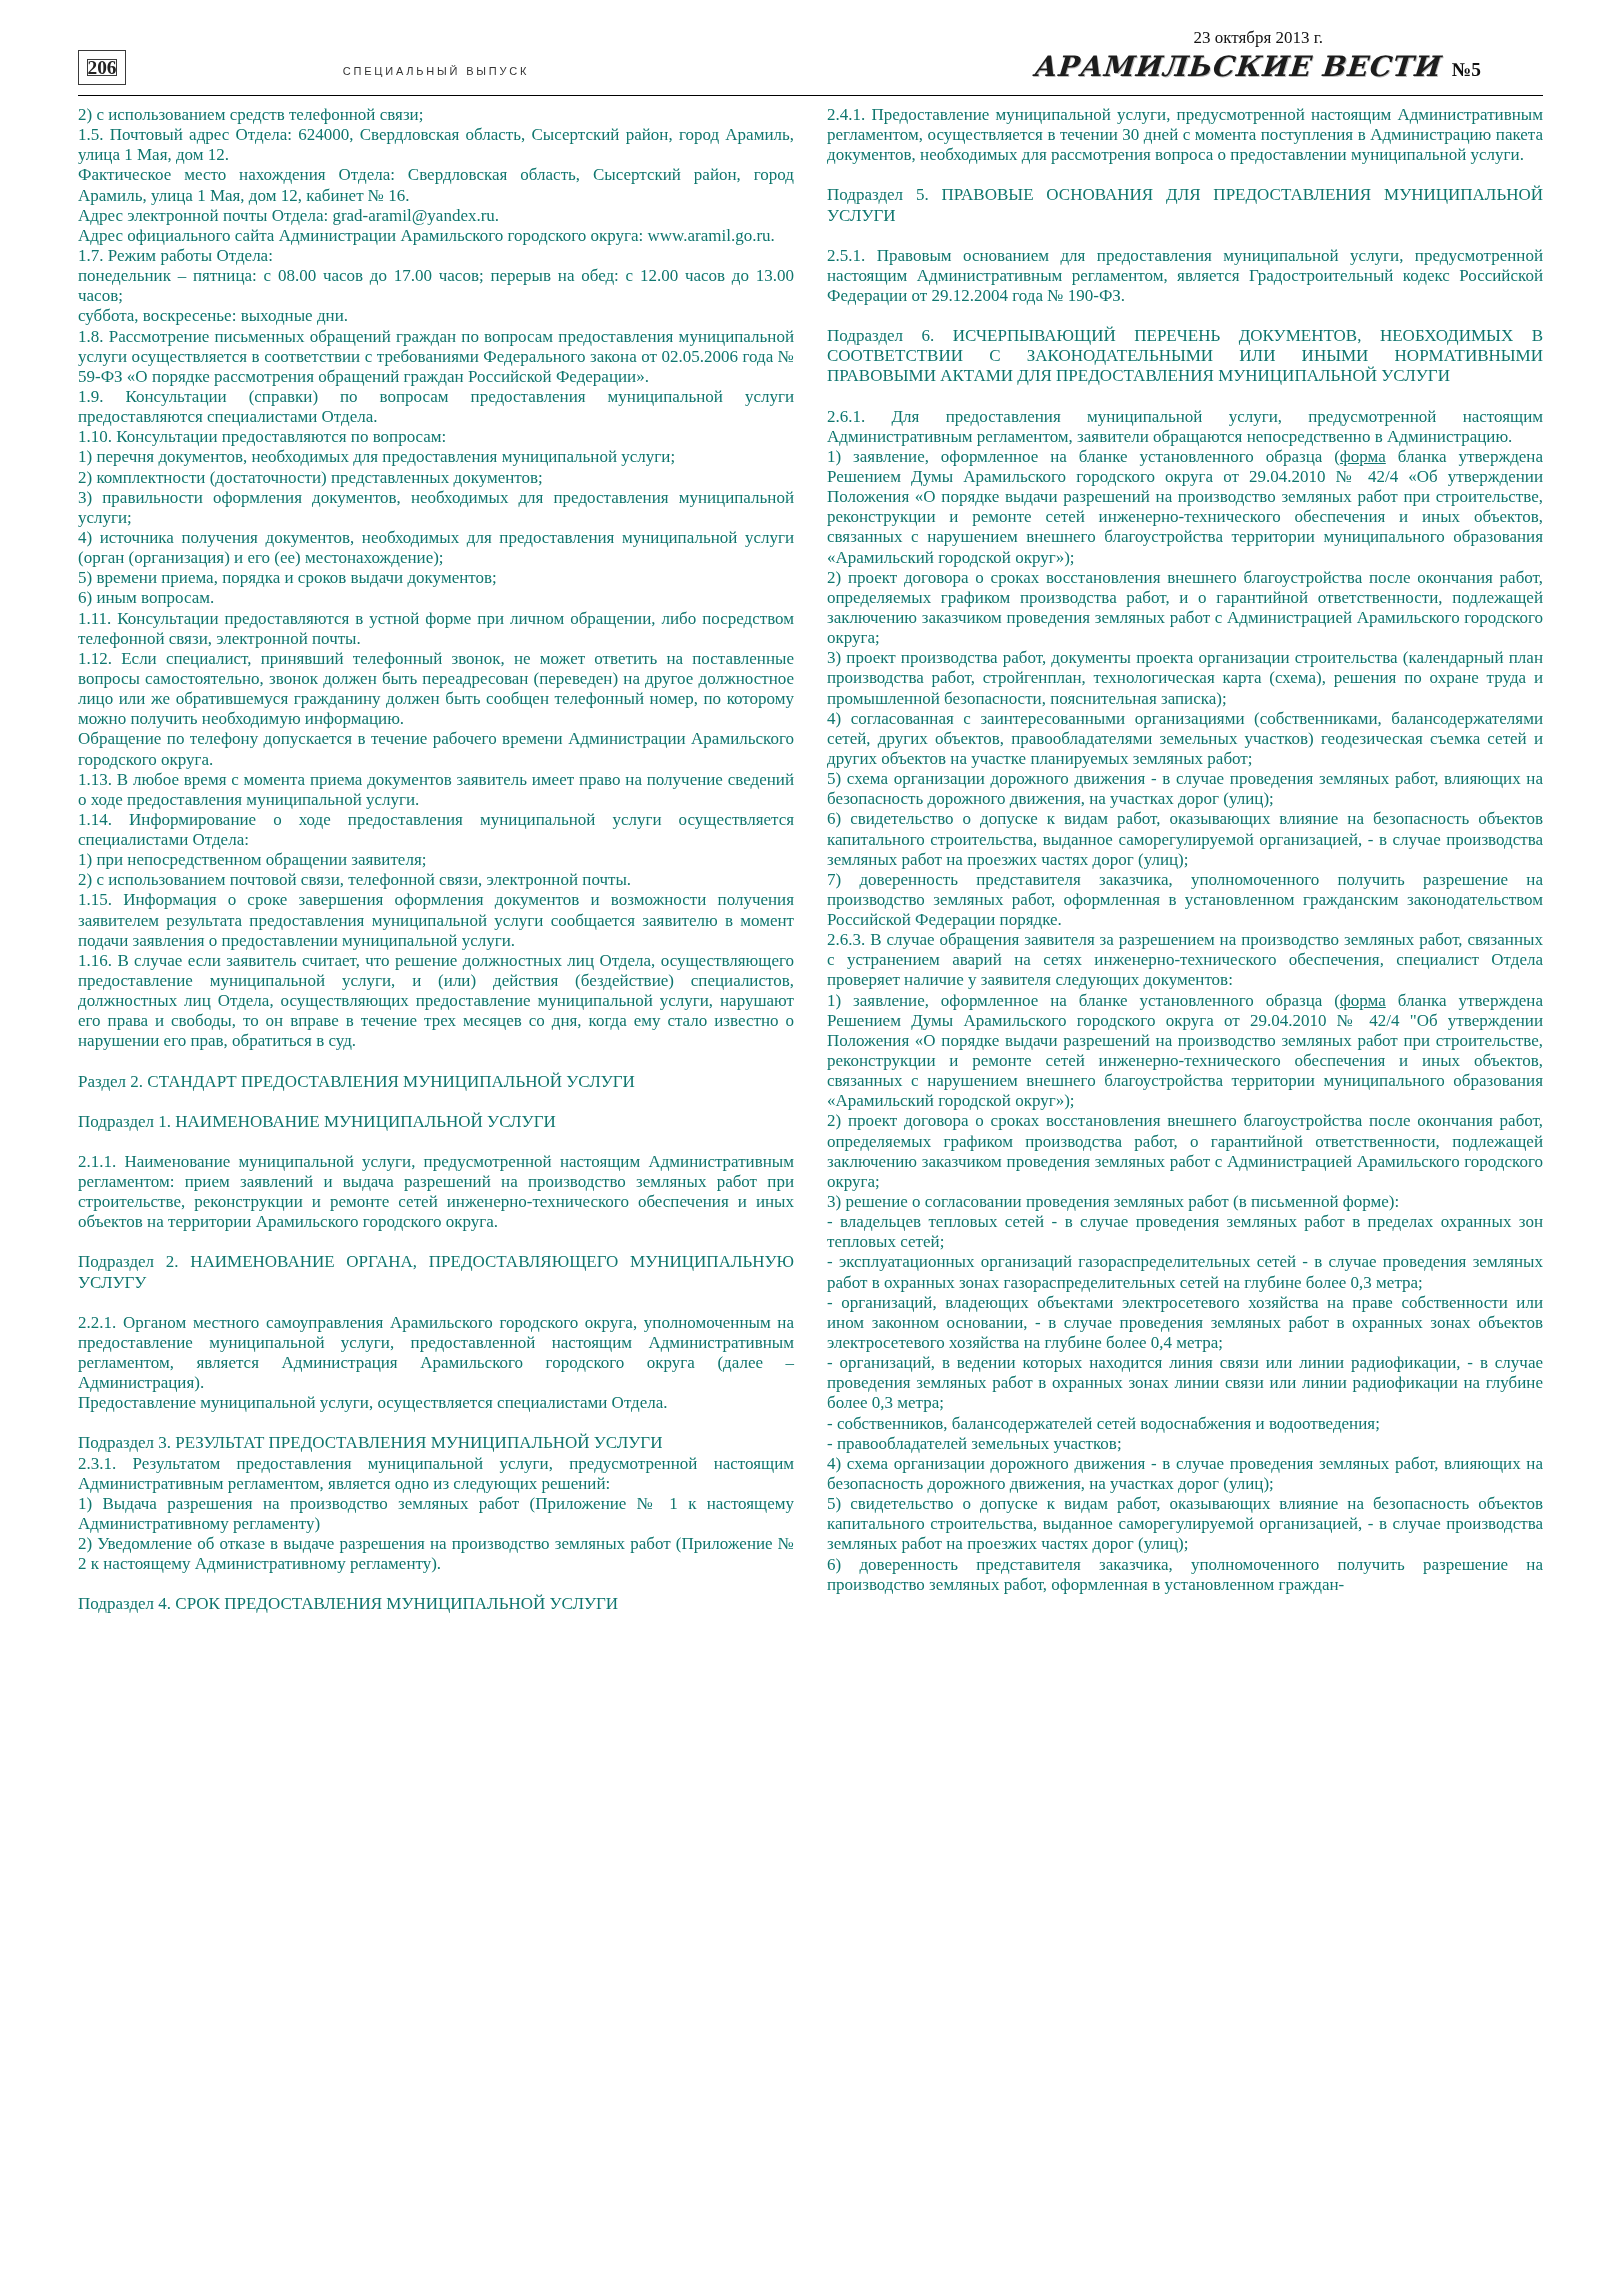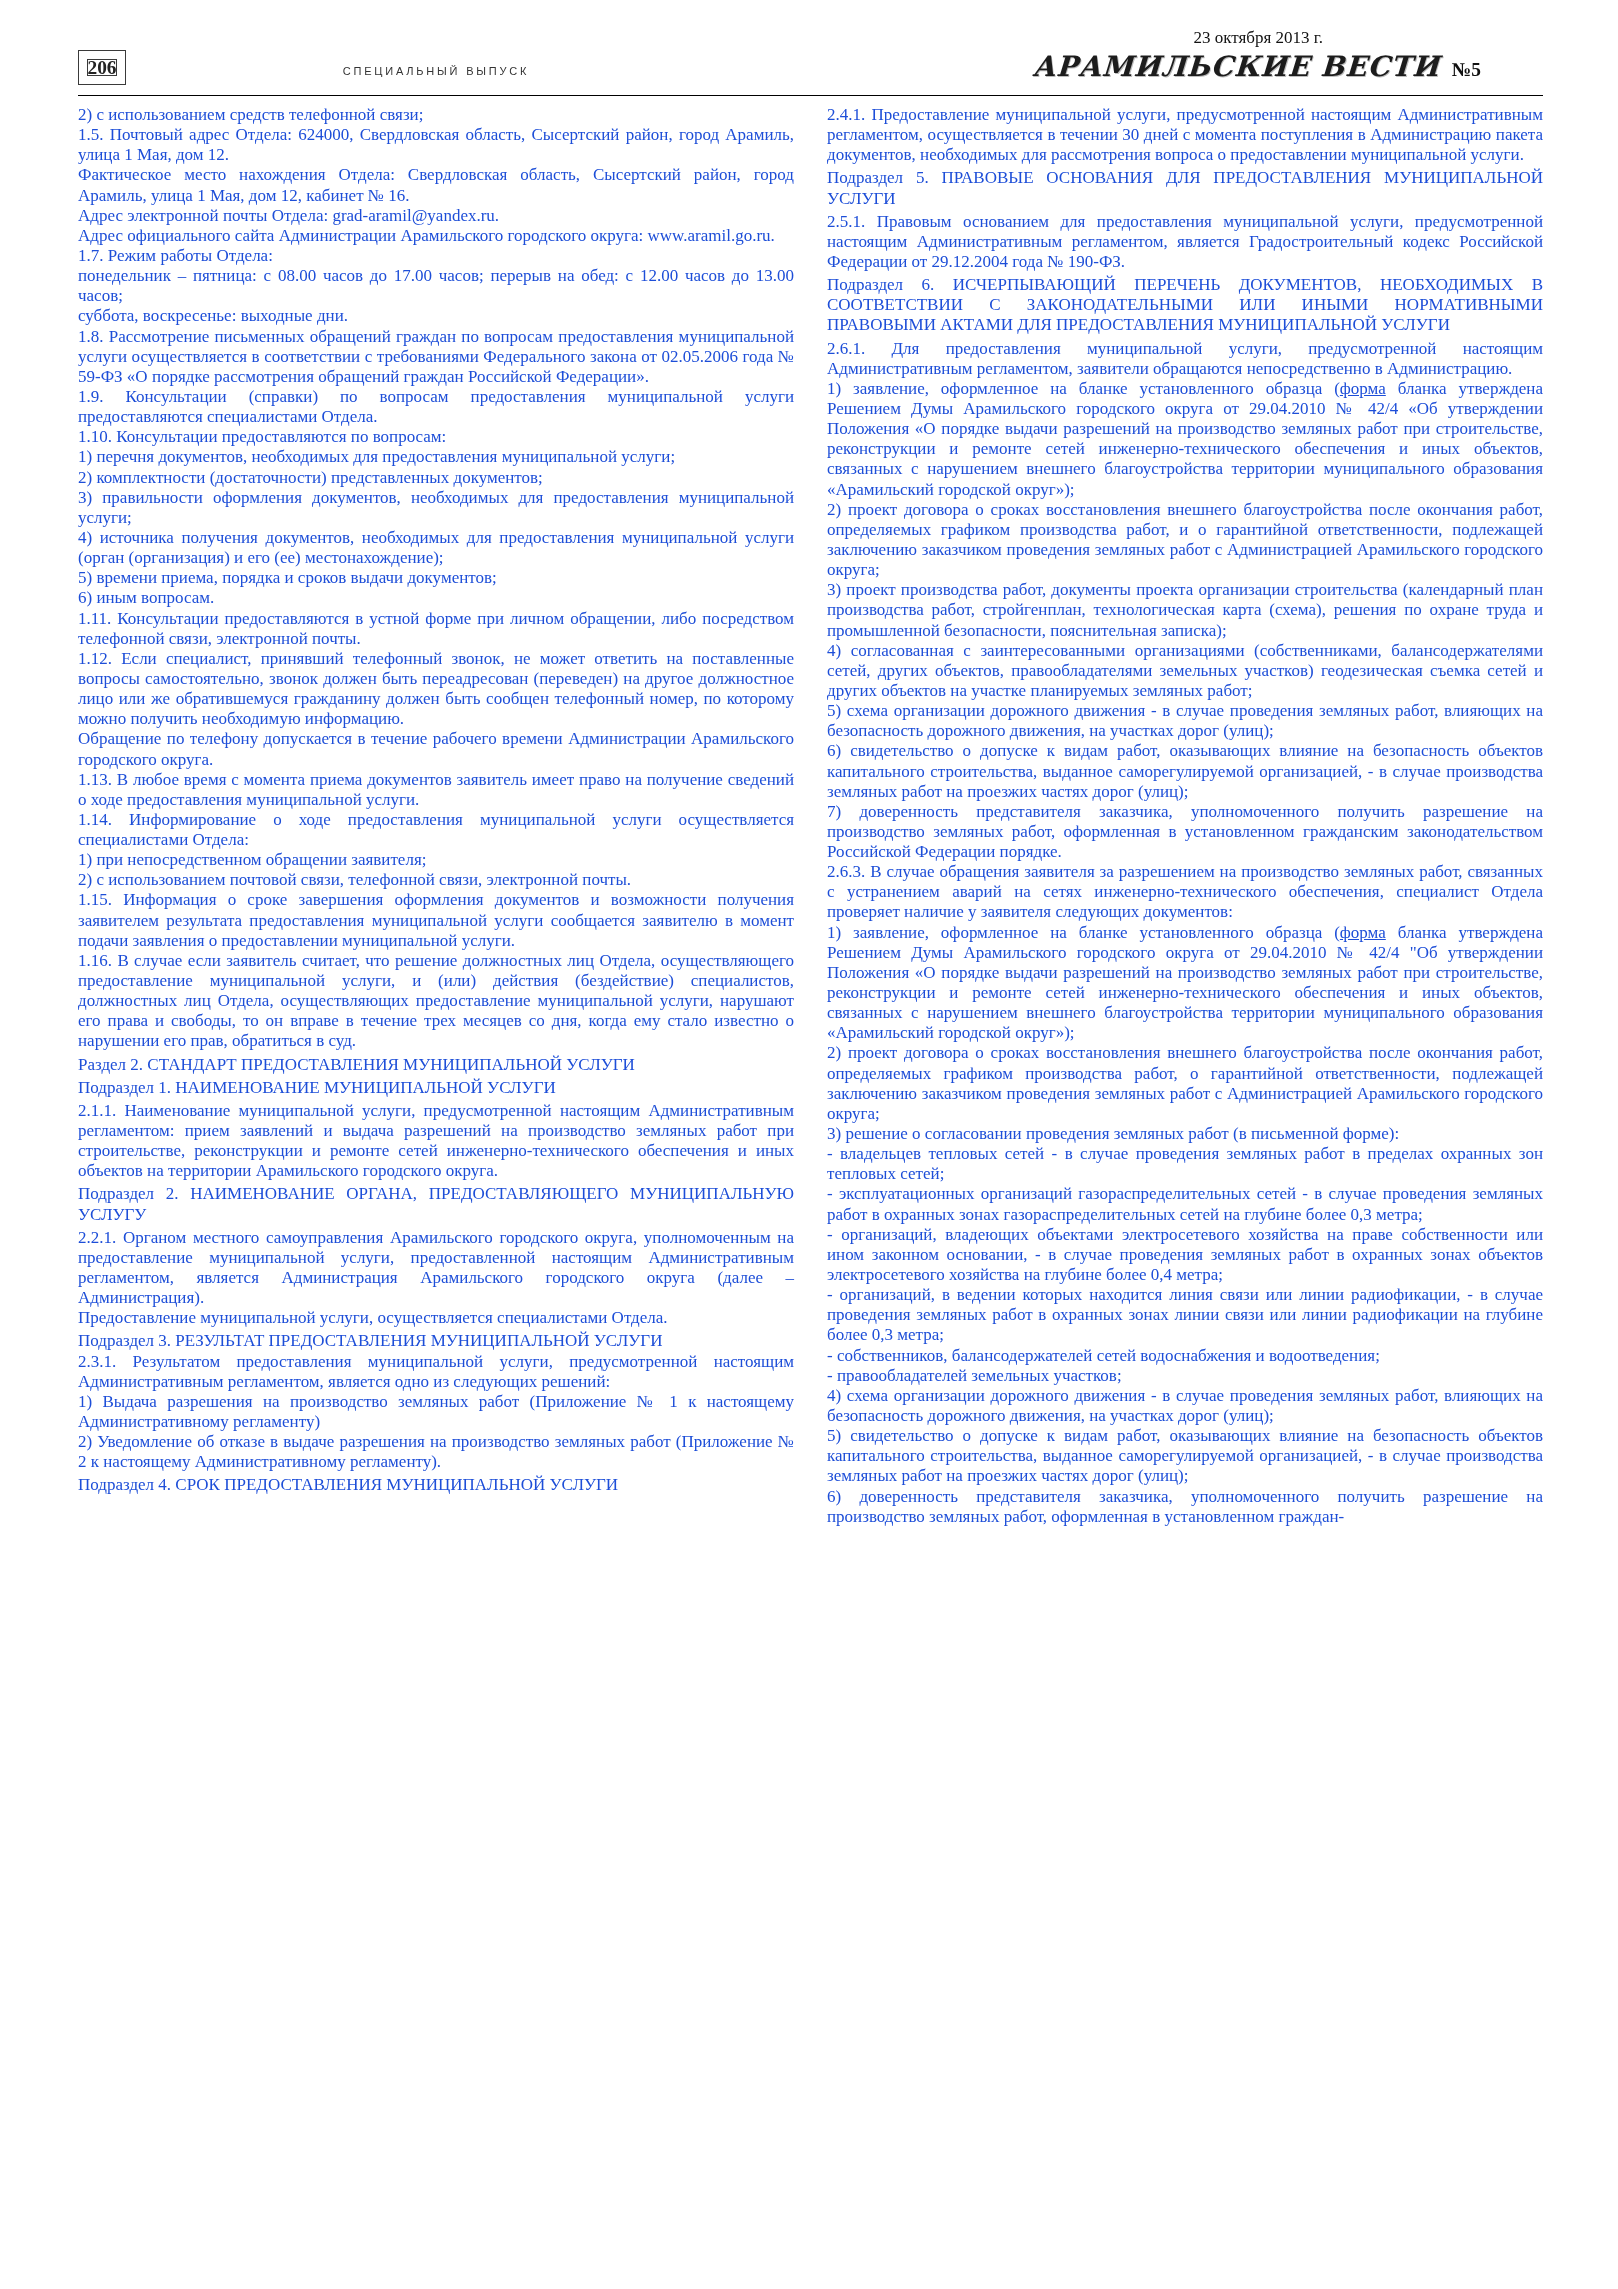--- a/index.html
+++ b/index.html
@@ -68,24 +68,24 @@
   .columns {
     position:absolute; top:105px; left:78px; right:76px; bottom:9.2px;
     display:flex; gap:33px;
     overflow:hidden;
   }
   .col {
     flex:1 1 0;
     text-align:justify;
     font-size:17px;
     line-height:1.185;
-    color:#1d4ed8;
+    color:#0f766e;
   }
   .para { margin:0; }
-  .para.gap { margin-top:3px; }
+  .para.gap { margin-top:20px; }
   .para.heading { }
   .u { text-decoration:underline; cursor:pointer; }
 </style>
 </head>
 <body>
 
 <div class="page">
 
   <div class="header">
     <div class="page-number-box">

